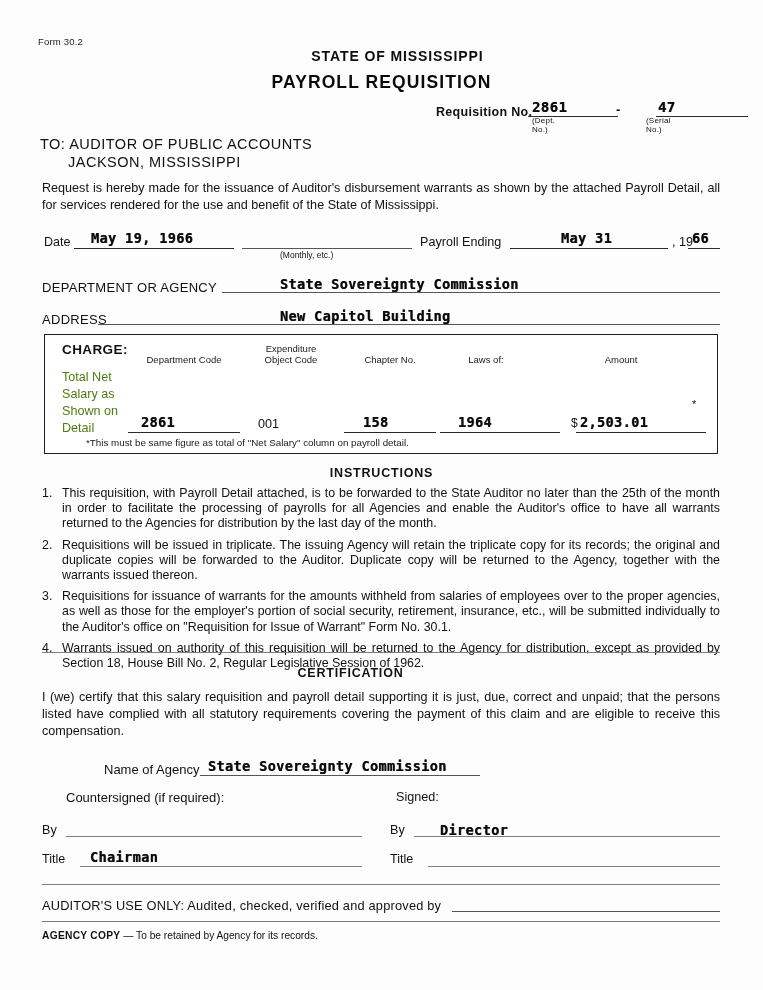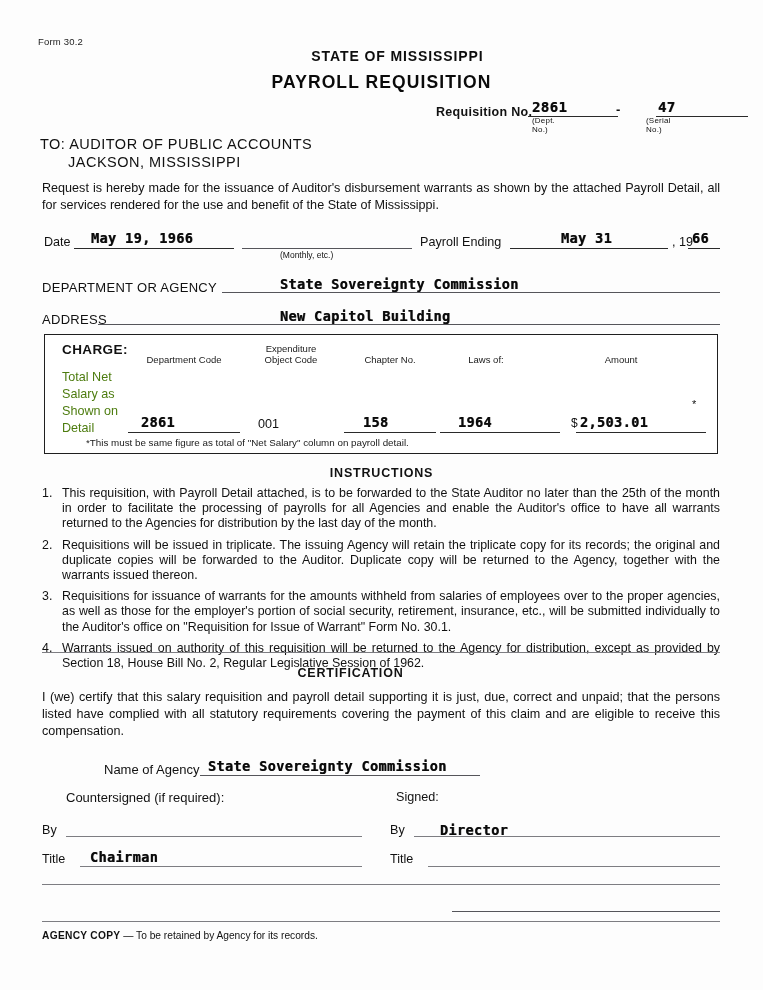--- a/index.html
+++ b/index.html
@@ -383,20 +383,21 @@
   <div class="abs" id="title-left-label">Title</div>
   <div class="abs typed" id="title-left-value">Chairman</div>
   <div class="rule faint" style="left:80px; top:866px; width:282px;"></div>
 
   <div class="abs" id="title-right-label">Title</div>
   <div class="abs typed" id="title-right-value">Director</div>
   <div class="rule faint" style="left:428px; top:866px; width:292px;"></div>
 
   <div class="rule faint" id="divider-2"></div>
 
+  <div class="abs" id="auditor-line">AUDITOR'S USE ONLY: Audited, checked, verified and approved by</div>
   <div class="rule thin" style="left:452px; top:911px; width:268px;"></div>
 
   <div class="rule faint" id="divider-3"></div>
 
   <div class="abs" id="agency-copy-row">
     <span id="agency-copy-label">AGENCY COPY</span><span id="agency-copy-note"> — To be retained by Agency for its records.</span>
   </div>
 
 </div>
 

